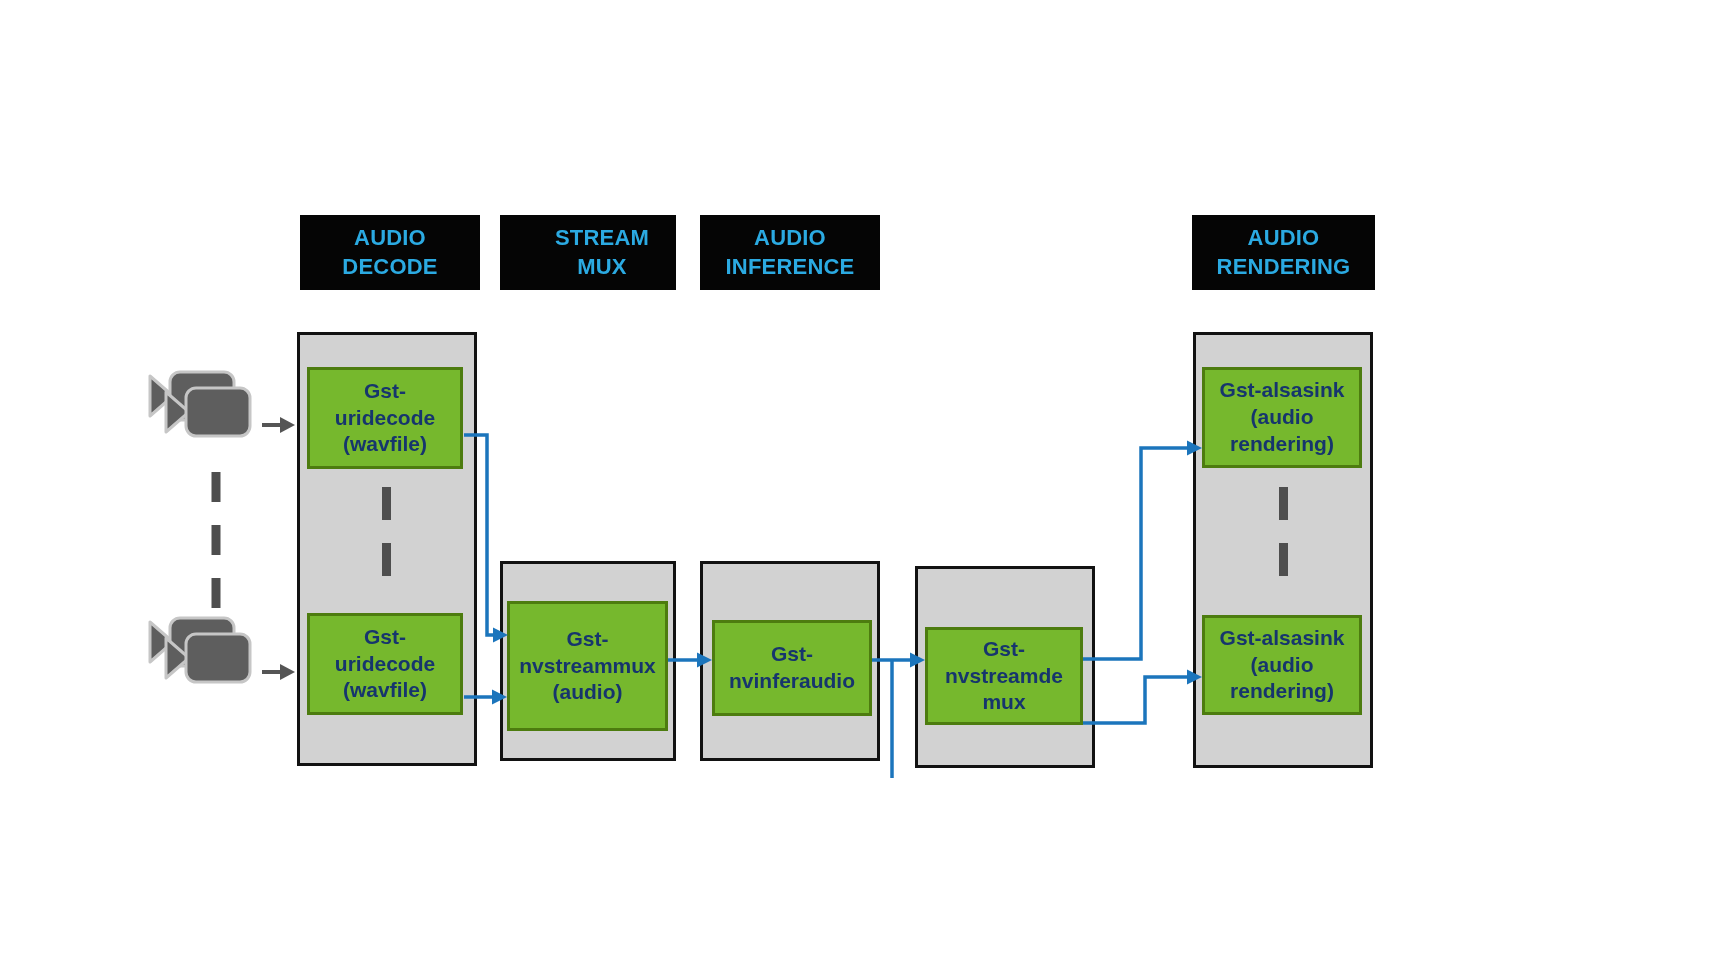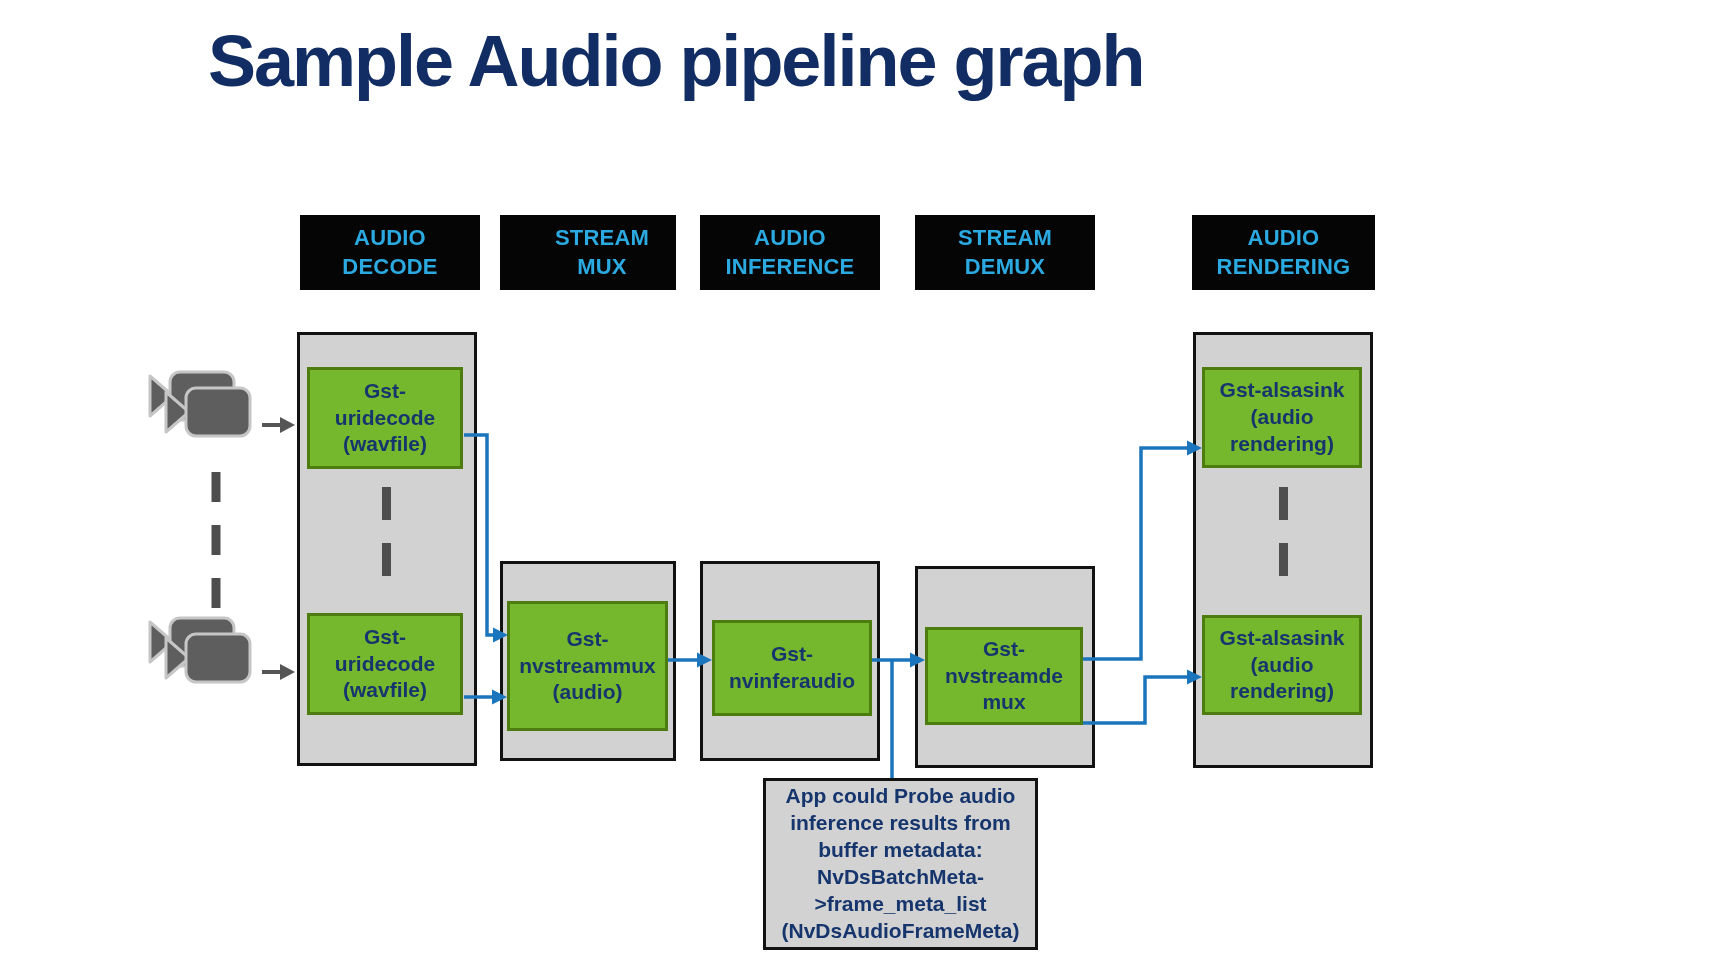--- a/index.html
+++ b/index.html
@@ -60,29 +60,26 @@
   .dark-line{stroke:#555555;stroke-width:4;fill:none;}
   .dark-tip{fill:#555555;stroke:none;}
   .dash{fill:#4E4E4E;}
   .cam{fill:var(--icon-dark-gray,#5E5E5E);stroke:#C6C6C6;stroke-width:3;stroke-linejoin:round;}
 </style>
 </head>
 <body>
 
 <div class="canvas">
 
-  <h1 class="title">Sample Audio pipeline graph</h1>
 
   <div class="hdr" id="hdr-decode">AUDIO
 DECODE</div>
   <div class="hdr" id="hdr-mux">STREAM MUX</div>
   <div class="hdr" id="hdr-infer">AUDIO
 INFERENCE</div>
-  <div class="hdr" id="hdr-demux">STREAM
-DEMUX</div>
   <div class="hdr" id="hdr-render">AUDIO
 RENDERING</div>
 
   <div class="container" id="ctr-decode"></div>
   <div class="container" id="ctr-mux"></div>
   <div class="container" id="ctr-infer"></div>
   <div class="container" id="ctr-demux"></div>
   <div class="container" id="ctr-render"></div>
 
   <div class="node" id="n-uridecode-1">Gst-
@@ -99,26 +96,20 @@
   <div class="node" id="n-nvstreamdemux">Gst-
 nvstreamde
 mux</div>
   <div class="node" id="n-alsasink-1">Gst-alsasink
 (audio
 rendering)</div>
   <div class="node" id="n-alsasink-2">Gst-alsasink
 (audio
 rendering)</div>
 
-  <div class="note">App could Probe audio
-inference results from
-buffer metadata:
-NvDsBatchMeta-
-&gt;frame_meta_list
-(NvDsAudioFrameMeta)</div>
 
   <svg class="overlay" width="1716" height="967" viewBox="0 0 1716 967">
     <defs>
       <g id="camgrp">
         <polygon points="0,4 0,44 23,24"></polygon>
         <rect x="20" y="0" width="64" height="48" rx="10"></rect>
         <polygon points="16,20 16,60 39,40"></polygon>
         <rect x="36" y="16" width="64" height="48" rx="10"></rect>
       </g>
     </defs>

